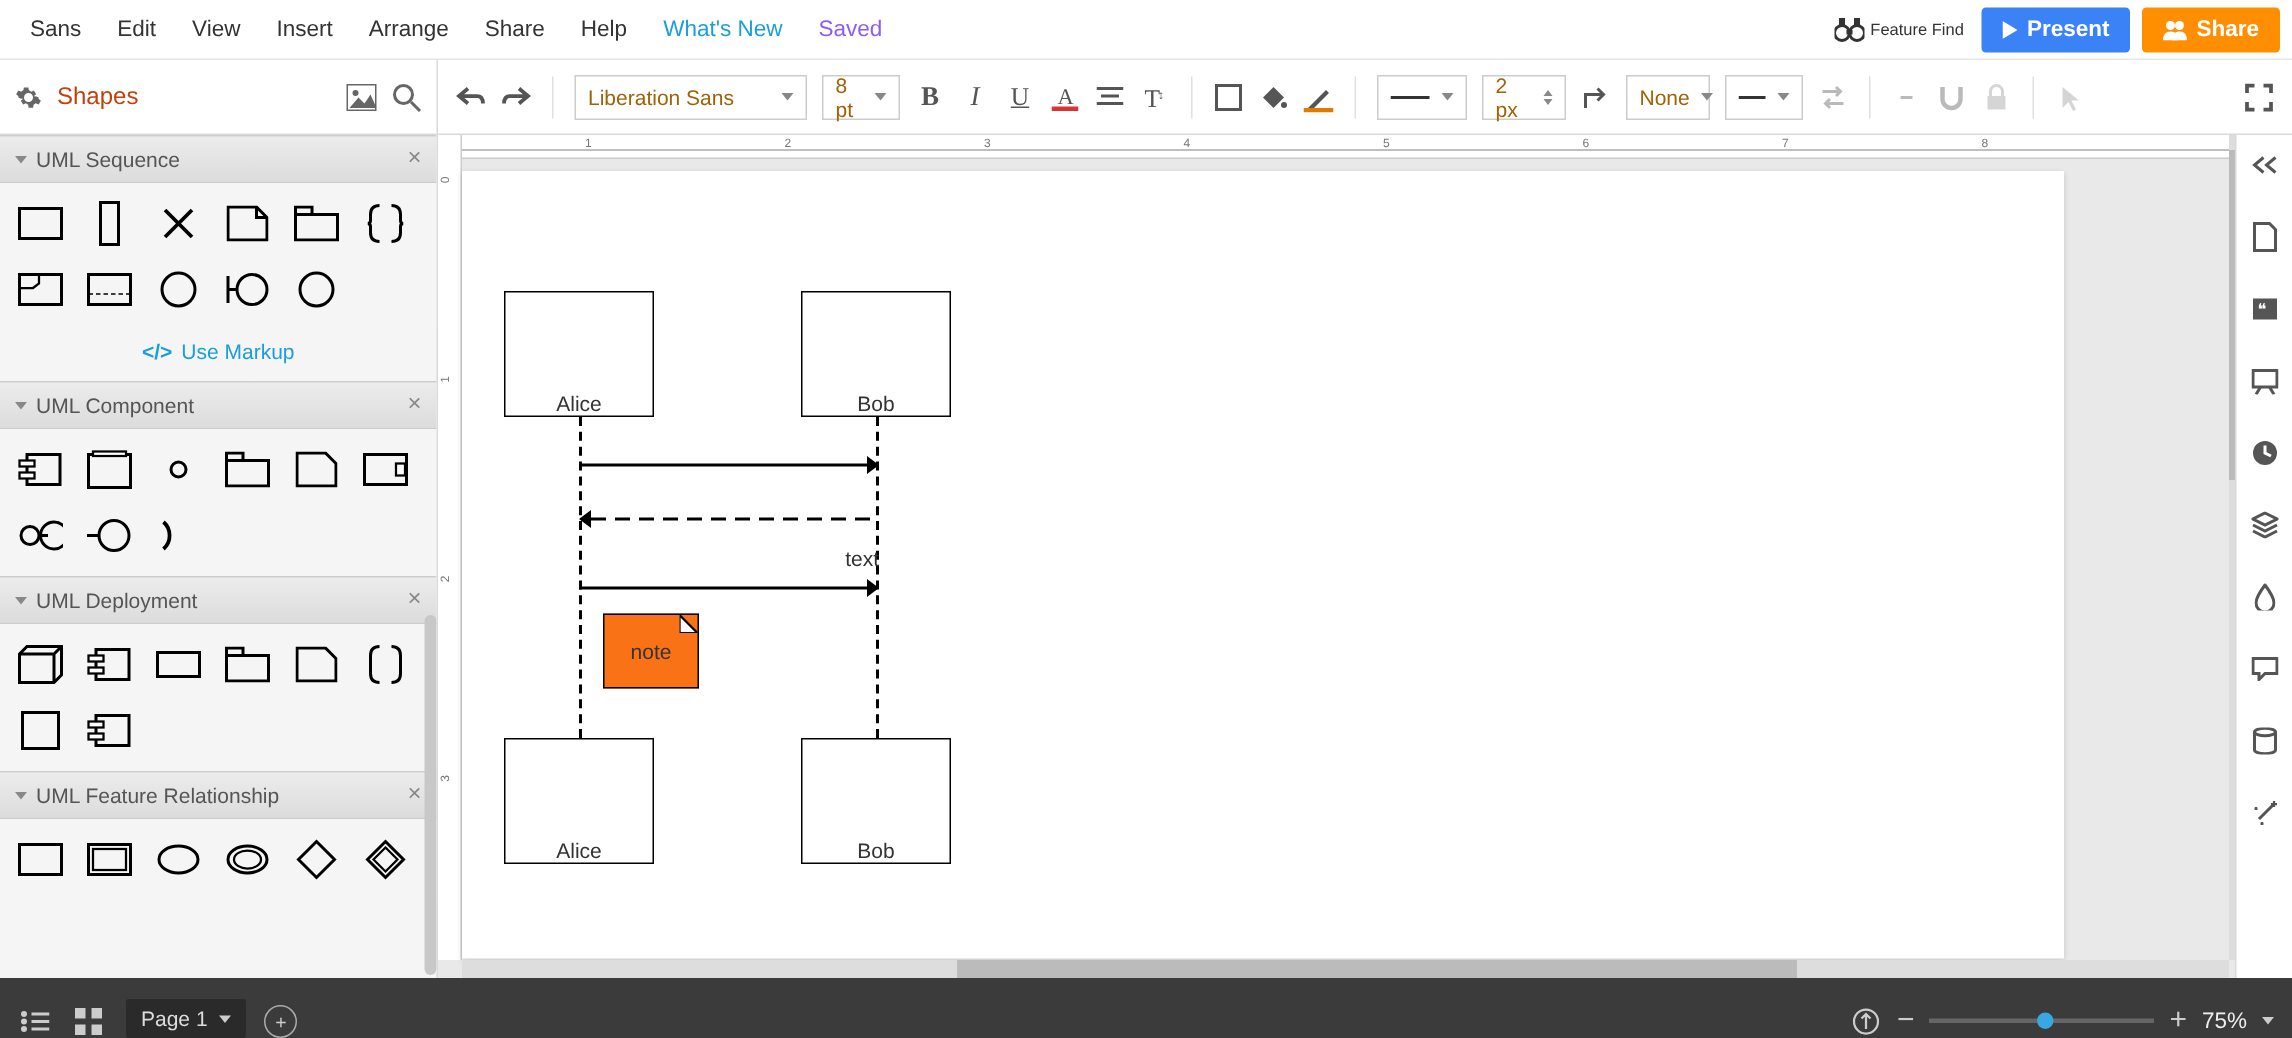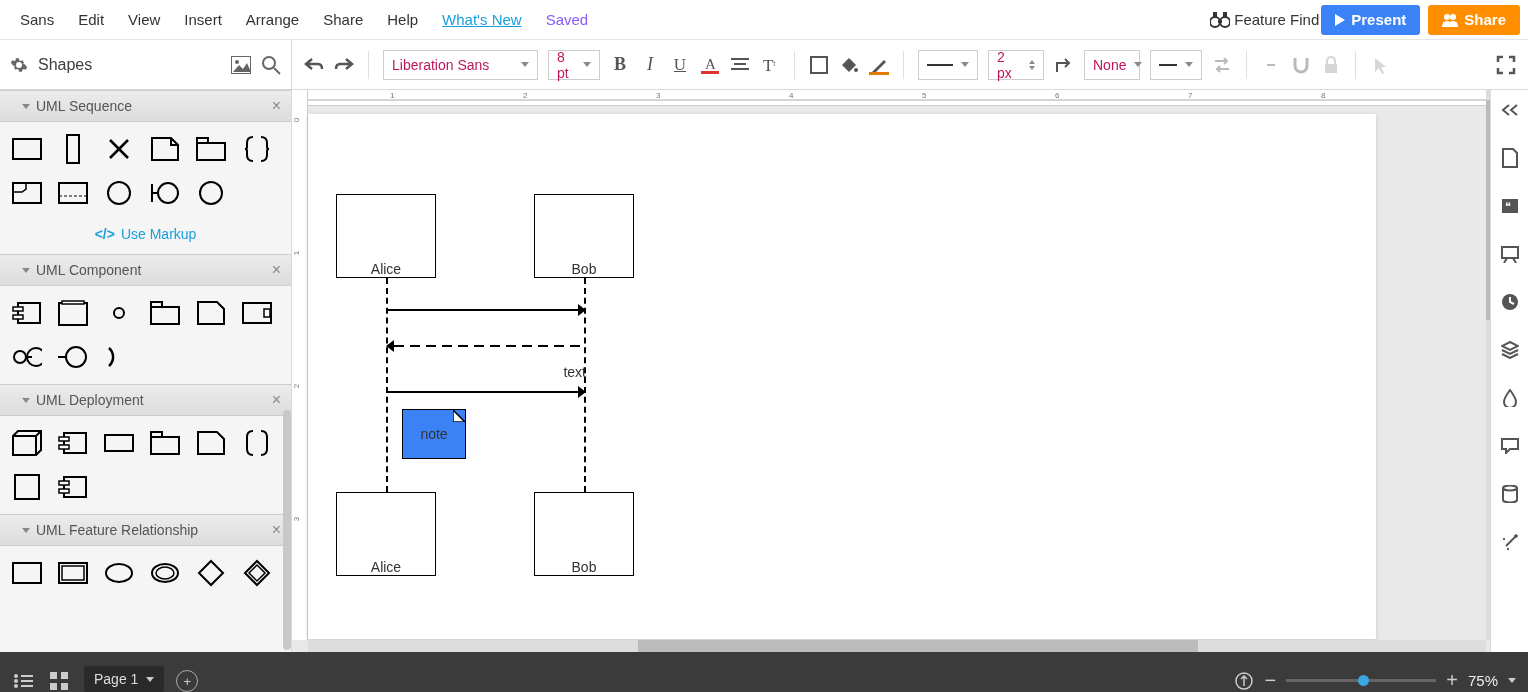--- a/index.html
+++ b/index.html
@@ -1,50 +1,50 @@
 <!DOCTYPE html>
 <html><head>
 <meta charset="utf-8">
 <style>
 html,body{margin:0;padding:0;width:1528px;height:692px;font-family:"Liberation Sans","Helvetica Neue",Arial,sans-serif;font-size:13px;color:#333;overflow:hidden;background:#fff}
 *{box-sizing:border-box}
 
 .menubar{height:40px;display:flex;align-items:center;padding:0 8px;border-bottom:1px solid #e5e5e5}
 .menubar .item{padding:6px 12px;font-size:15px;color:#333;cursor:pointer}
-.menubar .link{color:#1a9edc;text-decoration:underline}
+.menubar .link{color:#1a9edc;}
 .menubar .muted{color:#8b5cf6}
 .spacer{flex:1}
-.ff{display:flex;align-items:center;gap:4px;font-size:15px;color:#333;margin-right:2px}
+.ff{display:flex;align-items:center;gap:4px;font-size:11px;color:#333;margin-right:12px}
 .btn{display:flex;align-items:center;gap:6px;height:30px;padding:0 14px;border-radius:3px;font-size:15px;color:#fff;cursor:pointer;font-weight:600}
 .btn.gray{background:#3b82f6}
 .btn.orange{background:#ff8f00}
 
 .tbar{height:50px;display:flex;align-items:center;border-bottom:1px solid #d9d9d9;background:#fff}
 .tbar .left{width:292px;display:flex;align-items:center;height:100%;border-right:1px solid #d9d9d9;padding:0 10px;gap:10px}
 .gear{width:18px;height:18px;color:#666}
-.shapes-label{font-size:16px;color:#404040}
+.shapes-label{font-size:16px;color:#c2410c}
 .tbar .right{flex:1;display:flex;align-items:center;padding:0 12px;gap:10px}
 .ticon{width:20px;height:20px;display:flex;align-items:center;justify-content:center;color:#555;cursor:pointer}
 .sep{width:1px;height:28px;background:#e0e0e0;margin:0 4px}
-.dd{height:30px;border:1px solid #ccc;background:#fff;display:flex;align-items:center;padding:0 8px;font-size:14px;color:#be185d;gap:8px;cursor:pointer}
+.dd{height:30px;border:1px solid #ccc;background:#fff;display:flex;align-items:center;padding:0 8px;font-size:14px;color:#a16207;gap:8px;cursor:pointer}
 .dd.font{width:155px}
 .dd.size{width:52px}
 .dd.line{width:60px}
 .dd.lw{width:56px}
 .dd.larr{width:56px}
 .dd.rarr{width:52px}
 .tri{width:0;height:0;border-left:4px solid transparent;border-right:4px solid transparent;border-top:5px solid #888;margin-left:auto}
 .spin{display:flex;flex-direction:column;margin-left:4px}
 .spin div{width:0;height:0;border-left:3px solid transparent;border-right:3px solid transparent}
 .spin .u{border-bottom:4px solid #888;margin-bottom:2px}
 .spin .d{border-top:4px solid #888}
 
 .body{display:flex;height:562px}
 .sidebar{width:292px;height:100%;border-right:1px solid #d9d9d9;background:#f5f5f5;overflow:hidden;position:relative}
-.group-hdr{height:32px;background:linear-gradient(#ececec,#dcdcdc);border-top:1px solid #ccc;border-bottom:1px solid #ccc;display:flex;align-items:center;padding:0 22px;font-size:14px;color:#555;position:relative}
+.group-hdr{height:32px;background:linear-gradient(#ececec,#dcdcdc);border-top:1px solid #ccc;border-bottom:1px solid #ccc;display:flex;align-items:center;padding:0 10px;font-size:14px;color:#555;position:relative}
 .group-hdr .tri2{width:0;height:0;border-left:4px solid transparent;border-right:4px solid transparent;border-top:5px solid #888;margin-right:6px}
 .group-hdr .x{position:absolute;right:10px;color:#888;font-size:16px;cursor:pointer}
 .shape-grid{display:flex;flex-wrap:wrap;padding:8px 6px;gap:6px 4px;background:#f5f5f5}
 .shp{width:42px;height:38px;display:flex;align-items:center;justify-content:center;cursor:pointer}
 .markup{text-align:center;padding:6px 0 12px;color:#1a9edc;font-size:14px;display:flex;align-items:center;justify-content:center;gap:6px;cursor:pointer}
 .side-scroll{position:absolute;right:0;top:320px;width:8px;height:240px;background:#c8c8c8;border-radius:4px}
 
 .canvas-wrap{flex:1;position:relative;background:#e9e9e9;display:flex}
 .ruler-h{position:absolute;left:16px;right:42px;top:0;height:16px;background:#fff;border-bottom:1px solid #ccc}
 .ruler-v{position:absolute;left:0;top:0;bottom:12px;width:16px;background:#fff;border-right:1px solid #ccc}
@@ -540,21 +540,21 @@
         </svg>
       <svg style="position:absolute;left:78px;top:224px" width="200" height="20">
           <line x1="8" y1="8" x2="200" y2="8" stroke="#000" stroke-width="2" stroke-dasharray="10 6"></line>
           <path d="M8 2 L0 8 L8 14 Z" fill="#000"></path>
         </svg>
       <div style="position:absolute;left:78px;top:250px;width:200px;text-align:right;font-size:14px">text</div>
       <svg style="position:absolute;left:78px;top:270px" width="200" height="20">
           <line x1="0" y1="8" x2="192" y2="8" stroke="#000" stroke-width="2"></line>
           <path d="M192 2 L200 8 L192 14 Z" fill="#000"></path>
         </svg>
-      <div style="position:absolute;left:94px;top:295px;width:64px;height:50px;border:1.5px solid #000;background:#3b82f6">
+      <div style="position:absolute;left:94px;top:295px;width:64px;height:50px;border:1.5px solid #000;background:#f97316">
         <svg style="position:absolute;right:0;top:0" width="12" height="12">
             <path d="M0 0 L12 12 L0 12 Z M0 0 L12 12" fill="#fff" stroke="#000" stroke-width="1.5"></path>
           </svg>
         <div style="position:absolute;inset:0;display:flex;align-items:center;justify-content:center;font-size:14px">note</div>
       </div>
       <div class="node" style="left:28px;top:378px;width:100px;height:84px">
           <span>Alice</span>
         </div>
       <div class="node" style="left:226px;top:378px;width:100px;height:84px">
           <span>Bob</span>

